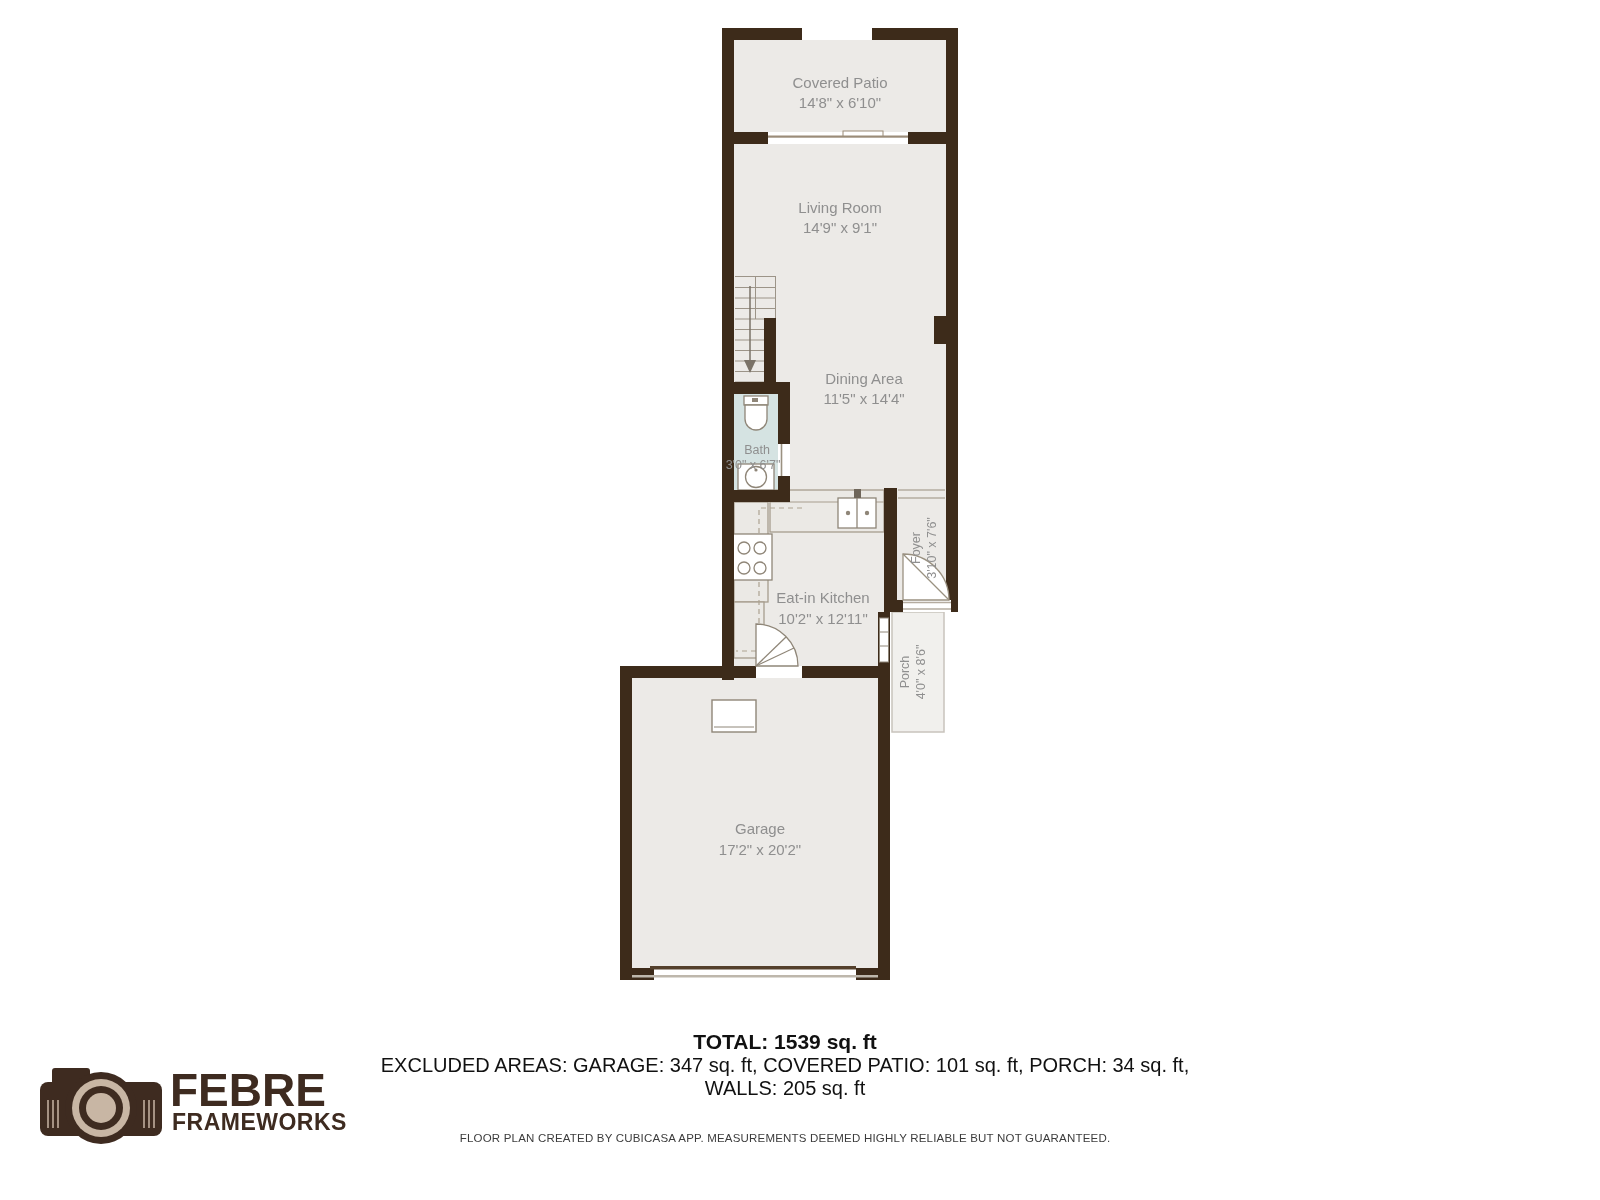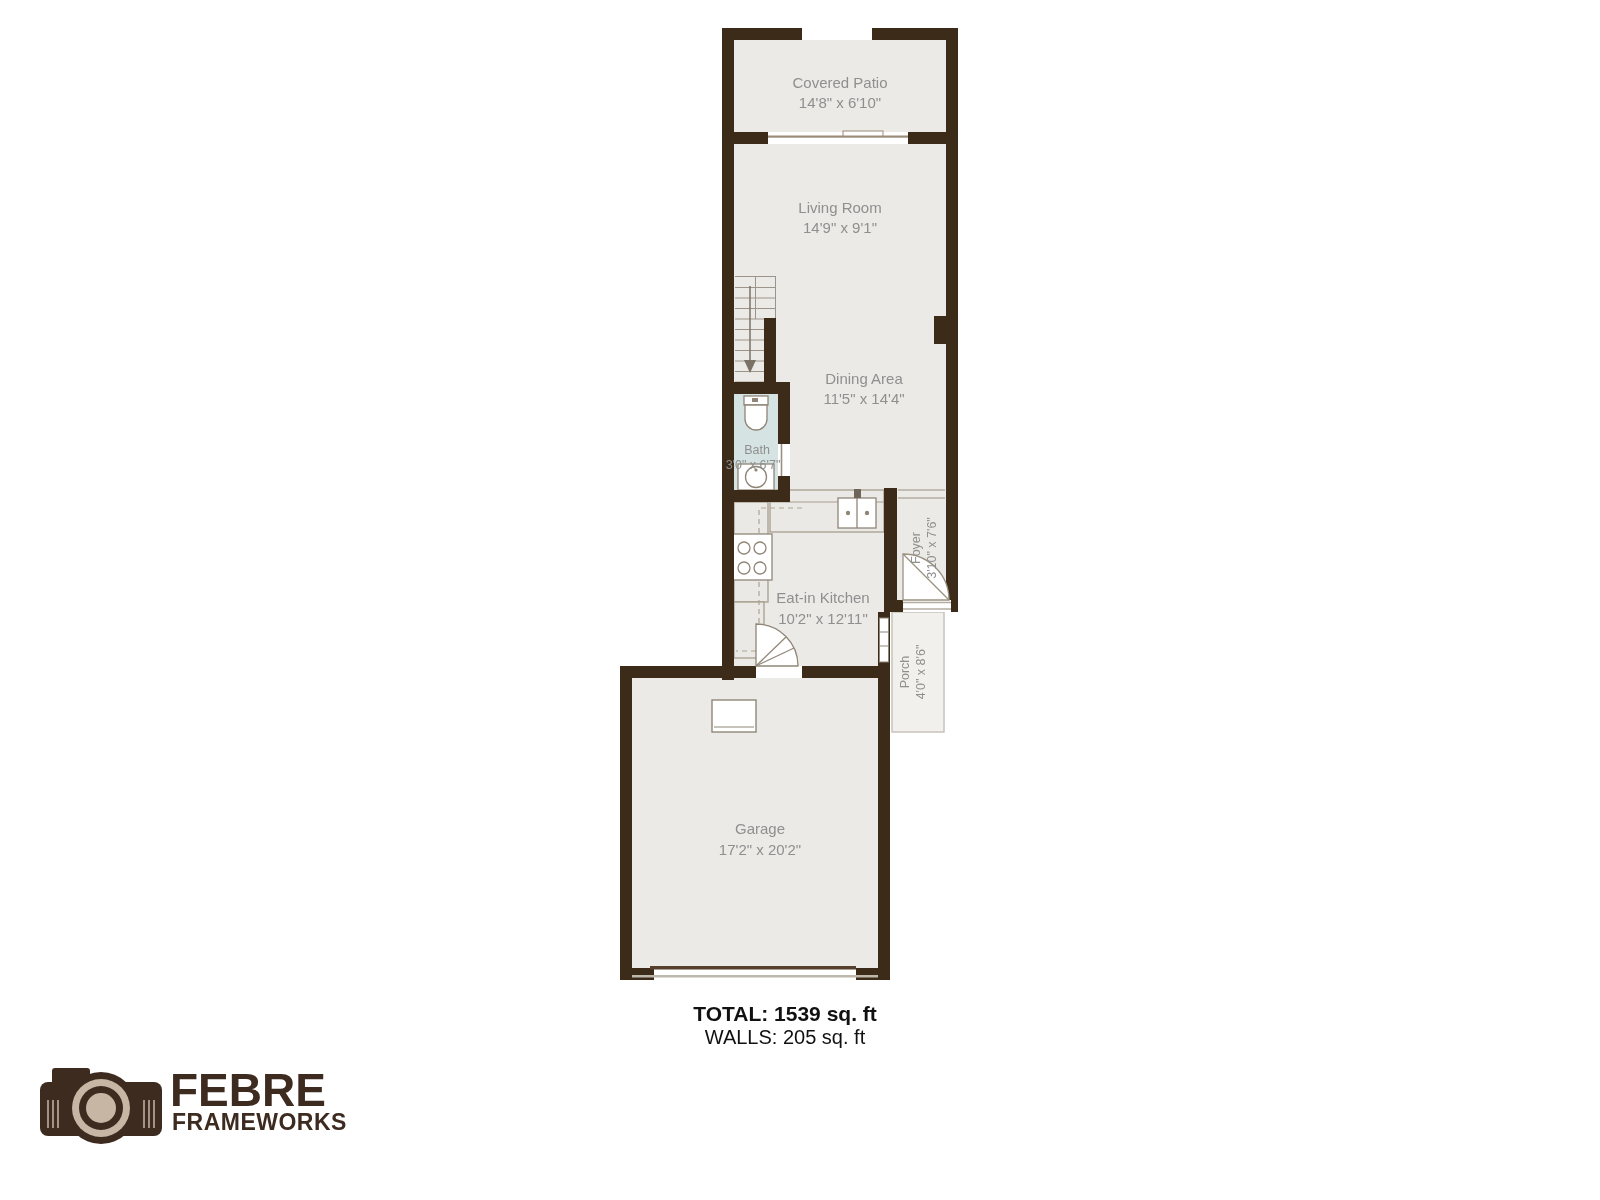--- a/index.html
+++ b/index.html
@@ -1,21 +1,21 @@
 <!DOCTYPE html>
 <html><head>
 <meta charset="utf-8">
 <style>
   html,body{margin:0;padding:0;background:#ffffff;}
   #stage{position:relative;width:1264px;height:1200px;background:#ffffff;overflow:hidden;
          font-family:"Liberation Sans", sans-serif;}
   #plan-svg{position:absolute;left:0;top:0;}
   .room-label{fill:#8F8F8F;font-size:15px;font-family:"Liberation Sans",sans-serif;}
   .room-label-sm{fill:#8F8F8F;font-size:12.5px;font-family:"Liberation Sans",sans-serif;}
-  #summary{position:absolute;left:0;top:1002px;width:1570px;text-align:center;color:#111111;}
+  #summary{position:absolute;left:0;top:1030px;width:1570px;text-align:center;color:#111111;}
   #summary .total{font-size:21px;font-weight:700;line-height:24px;}
   #summary .line{font-size:20px;line-height:23px;}
   #summary .disclaimer{font-size:11.5px;color:#3c3c3c;margin-top:32px;letter-spacing:0.2px;}
   #watermark{position:absolute;left:1462px;top:575px;font-size:23px;font-weight:700;
              color:#ededed;letter-spacing:0.5px;}
   #logo-text-1{font-family:"Liberation Sans",sans-serif;}
 </style>
 </head>
 <body>
 
@@ -203,18 +203,20 @@
           <line x1="116" y1="44" x2="116" y2="72"></line>
         </g>
       </g>
       <text id="logo-text-1" x="132" y="50" font-size="46" font-weight="bold" fill="#3E2B20" font-family="Liberation Sans, sans-serif">FEBRE</text>
       <text x="134" y="74" font-size="23" font-weight="bold" fill="#3E2B20" letter-spacing="0.5" font-family="Liberation Sans, sans-serif">FRAMEWORKS</text>
     </g>
   </svg>
 
   <div id="summary">
     <div class="total">TOTAL: 1539 sq. ft</div>
+    <div class="line">EXCLUDED AREAS: GARAGE: 347 sq. ft, COVERED PATIO: 101 sq. ft, PORCH: 34 sq. ft,</div>
     <div class="line">WALLS: 205 sq. ft</div>
+    <div class="disclaimer">FLOOR PLAN CREATED BY CUBICASA APP. MEASUREMENTS DEEMED HIGHLY RELIABLE BUT NOT GUARANTEED.</div>
   </div>
 
   <div id="watermark">StellarMLS</div>
 
 </div>
 
 </body></html>

